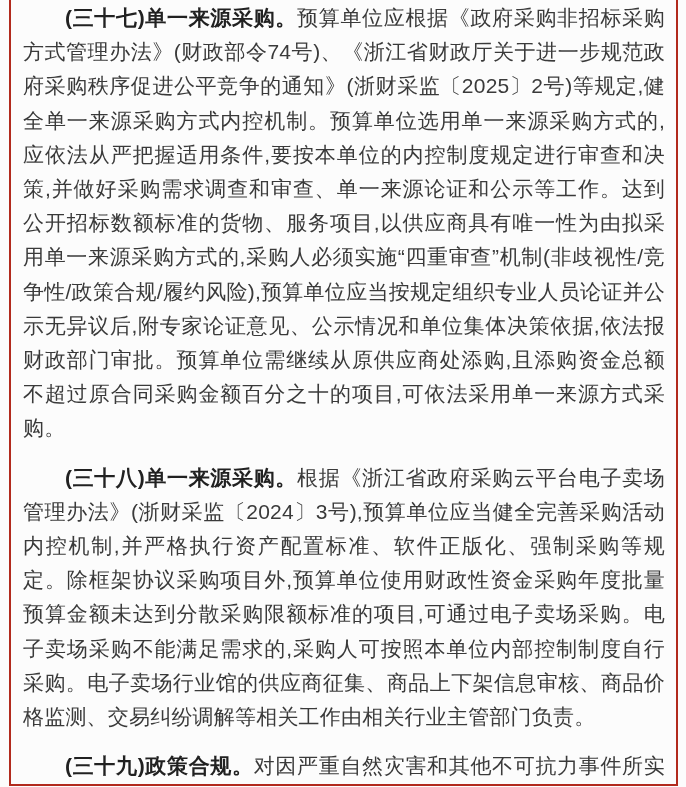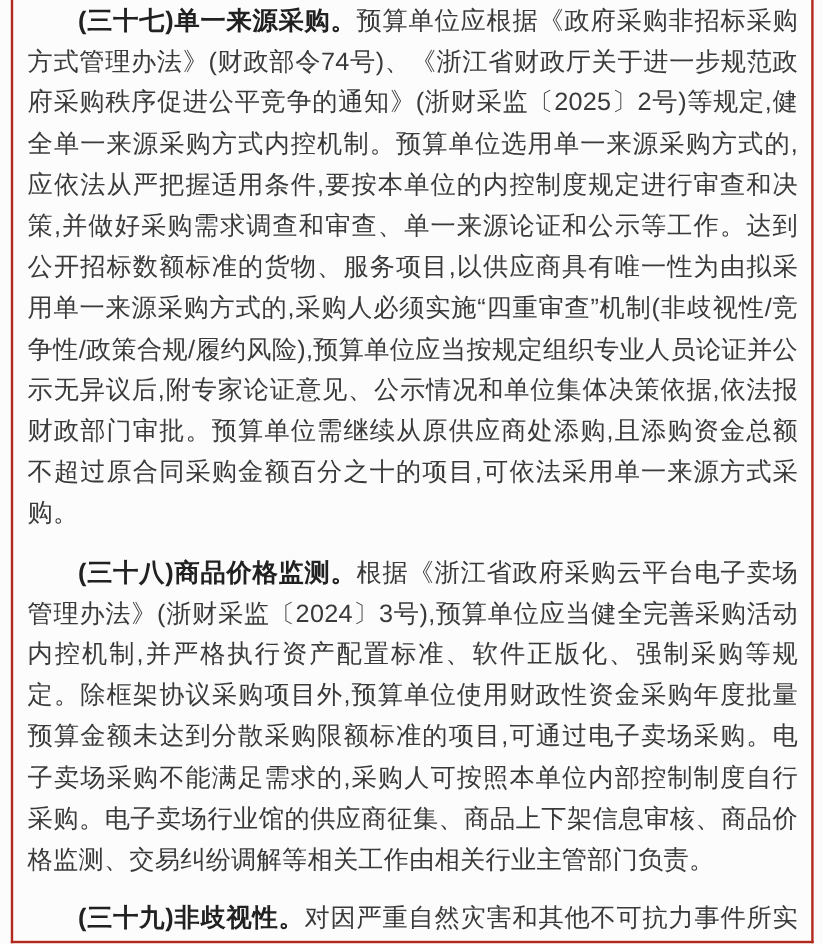--- a/index.html
+++ b/index.html
@@ -52,16 +52,16 @@
   }
 </style>
 </head>
 <body>
 
 <div class="frame"></div>
 
 <div class="content">
   <p class="para"><strong class="para-heading">(三十七)单一来源采购。</strong><span class="para-body">预算单位应根据《政府采购非招标采购方式管理办法》(财政部令74号)、《浙江省财政厅关于进一步规范政府采购秩序促进公平竞争的通知》(浙财采监〔2025〕2号)等规定,健全单一来源采购方式内控机制。预算单位选用单一来源采购方式的,应依法从严把握适用条件,要按本单位的内控制度规定进行审查和决策,并做好采购需求调查和审查、单一来源论证和公示等工作。达到公开招标数额标准的货物、服务项目,以供应商具有唯一性为由拟采用单一来源采购方式的,采购人必须实施“四重审查”机制(非歧视性/竞争性/政策合规/履约风险),预算单位应当按规定组织专业人员论证并公示无异议后,附专家论证意见、公示情况和单位集体决策依据,依法报财政部门审批。预算单位需继续从原供应商处添购,且添购资金总额不超过原合同采购金额百分之十的项目,可依法采用单一来源方式采购。</span></p>
 
-  <p class="para"><strong class="para-heading">(三十八)商品价格监测。</strong><span class="para-body">根据《浙江省政府采购云平台电子卖场管理办法》(浙财采监〔2024〕3号),预算单位应当健全完善采购活动内控机制,并严格执行资产配置标准、软件正版化、强制采购等规定。除框架协议采购项目外,预算单位使用财政性资金采购年度批量预算金额未达到分散采购限额标准的项目,可通过电子卖场采购。电子卖场采购不能满足需求的,采购人可按照本单位内部控制制度自行采购。电子卖场行业馆的供应商征集、商品上下架信息审核、商品价格监测、交易纠纷调解等相关工作由相关行业主管部门负责。</span></p>
+  <p class="para"><strong class="para-heading">(三十八)单一来源采购。</strong><span class="para-body">根据《浙江省政府采购云平台电子卖场管理办法》(浙财采监〔2024〕3号),预算单位应当健全完善采购活动内控机制,并严格执行资产配置标准、软件正版化、强制采购等规定。除框架协议采购项目外,预算单位使用财政性资金采购年度批量预算金额未达到分散采购限额标准的项目,可通过电子卖场采购。电子卖场采购不能满足需求的,采购人可按照本单位内部控制制度自行采购。电子卖场行业馆的供应商征集、商品上下架信息审核、商品价格监测、交易纠纷调解等相关工作由相关行业主管部门负责。</span></p>
 
-  <p class="para"><strong class="para-heading">(三十九)非歧视性。</strong><span class="para-body">对因严重自然灾害和其他不可抗力事件所实施的紧急采购,相关预算单位应当健全紧急采购内控机制,规范采购流程,加强采购相关资料管理。</span></p>
+  <p class="para"><strong class="para-heading">(三十九)政策合规。</strong><span class="para-body">对因严重自然灾害和其他不可抗力事件所实施的紧急采购,相关预算单位应当健全紧急采购内控机制,规范采购流程,加强采购相关资料管理。</span></p>
 </div>
 
 </body></html>

